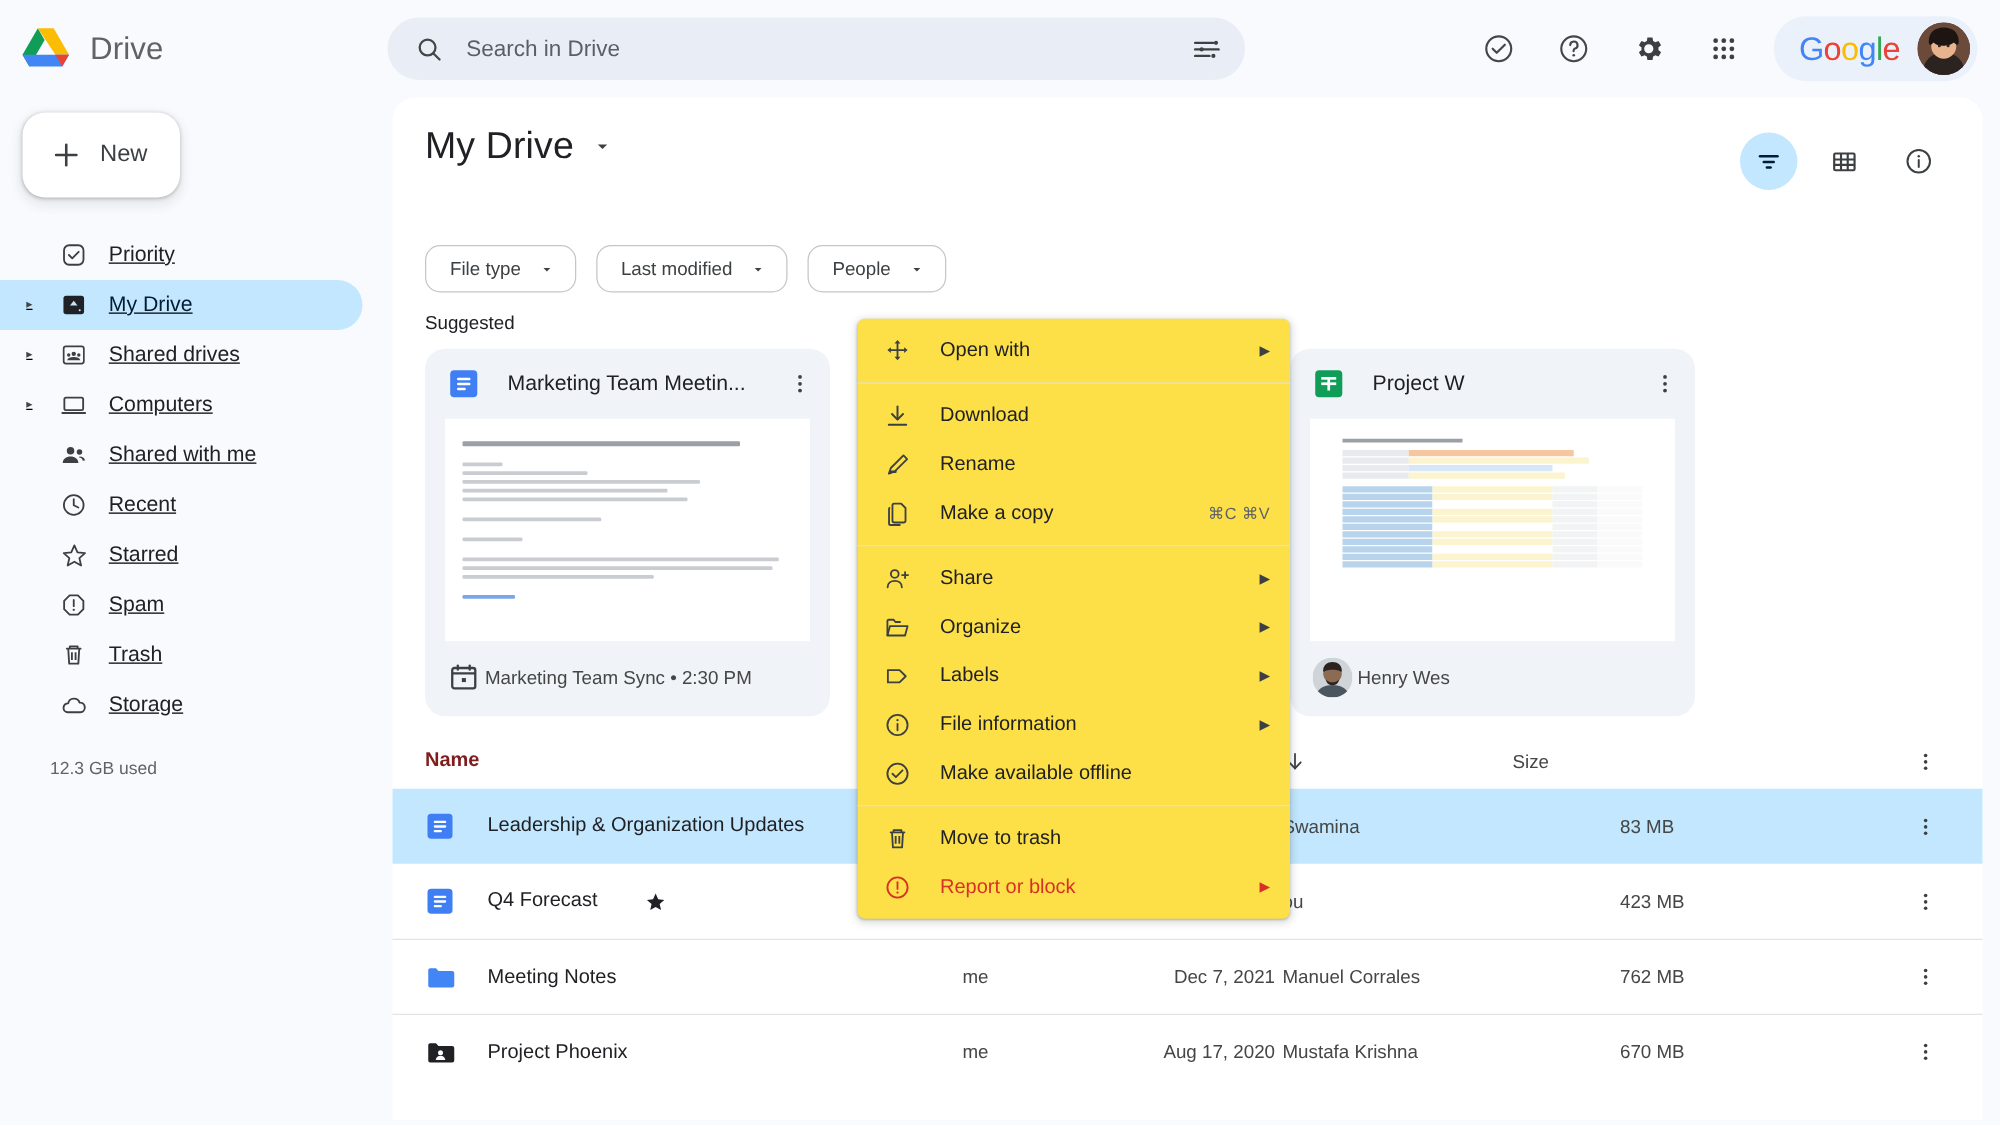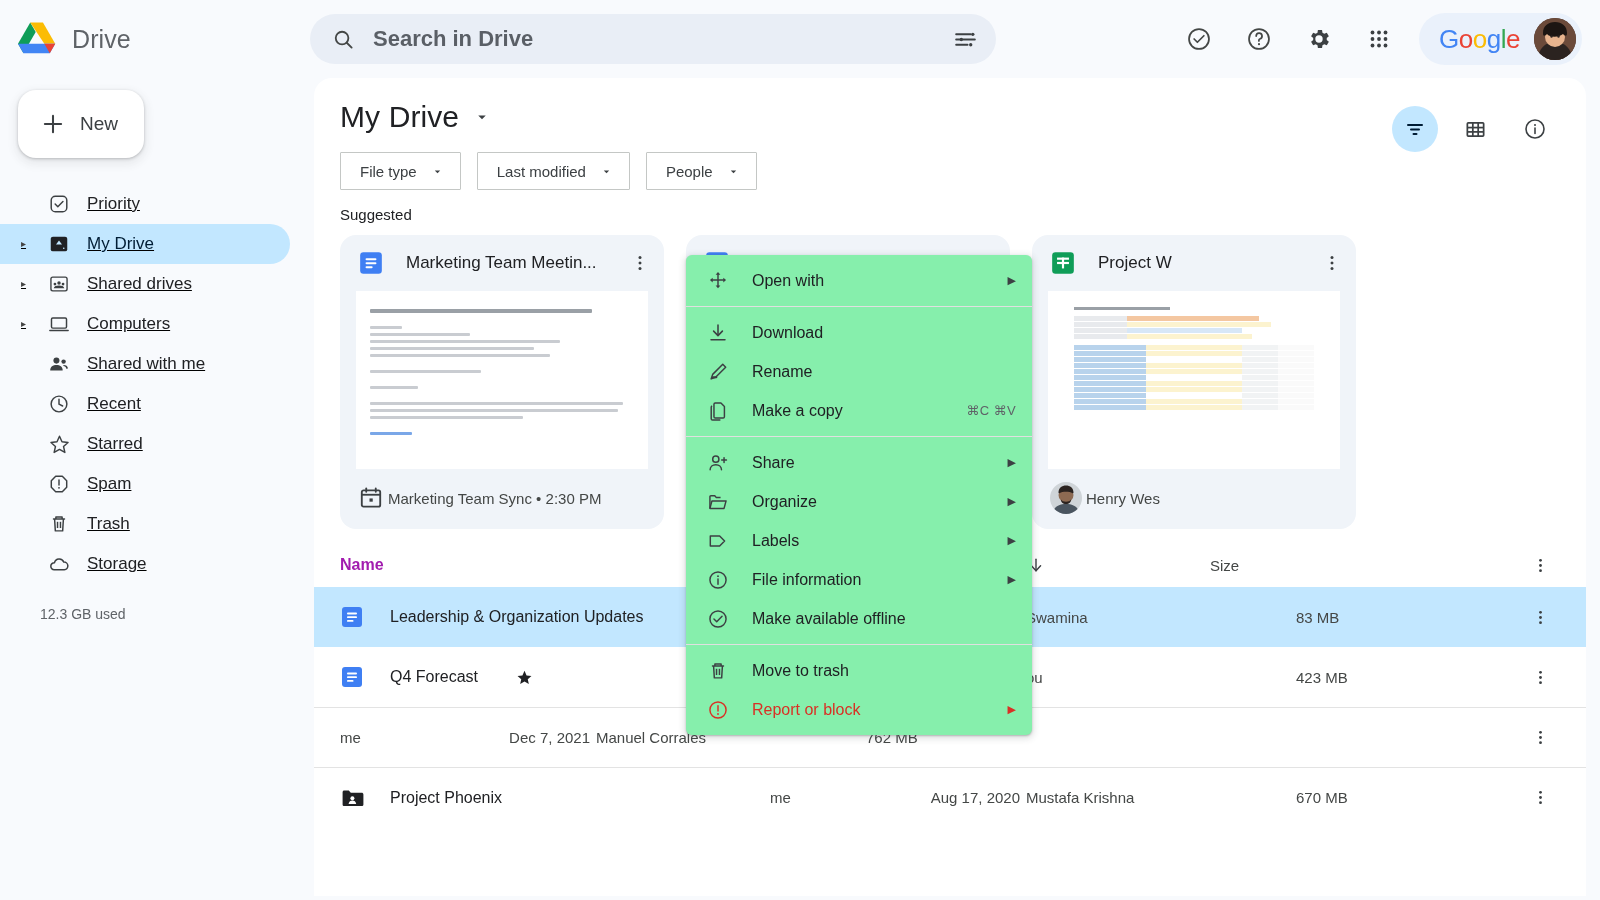--- a/index.html
+++ b/index.html
@@ -19,21 +19,21 @@
   }
   .brand { display: flex; align-items: center; width: 310px; padding-left: 16px; gap: 14px; }
   .brand-logo { width: 42px; height: 38px; flex: none; }
   .brand-name { font-size: 25px; color: #5f6368; letter-spacing: .1px; }
 
   .searchwrap { width: 686px; height: 50px; }
   .search {
     width: 686px; height: 50px; border-radius: 26px; background: #e9eef6;
     display: flex; align-items: center; padding: 0 18px 0 22px; gap: 18px;
   }
-  .search .ph { flex: 1; font-size: 22px; color: #5a5f66; font-weight: bold; }
+  .search .ph { flex: 1; font-size: 18px; color: #5a5f66; }
 
   .topright { flex: 1; display: flex; align-items: center; justify-content: flex-end;
               gap: 16px; padding-right: 18px; }
   .iconbtn { width: 44px; height: 44px; border-radius: 50%; display: flex;
              align-items: center; justify-content: center; }
   .acctchip { display: flex; align-items: center; gap: 14px; height: 52px;
               padding: 0 6px 0 20px; border-radius: 26px; background: #eaf1fb; margin-left: 2px; }
   .glogo { font-size: 26px; letter-spacing: -0.5px; font-family: "Liberation Sans", sans-serif; }
   .glogo span:nth-child(1){color:#4285f4}.glogo span:nth-child(2){color:#ea4335}
   .glogo span:nth-child(3){color:#fbbc04}.glogo span:nth-child(4){color:#4285f4}
@@ -66,23 +66,23 @@
   .main {
     position: absolute; top: 78px; left: 314px; width: 1272px; height: 818px;
     background: #fff; border-radius: 18px 18px 0 0;
   }
   .main-head { display: flex; align-items: flex-start; padding: 22px 28px 0 26px; }
   .title-area { flex: 1; }
   .page-title { display: flex; align-items: center; gap: 14px; }
   .page-title .t { font-size: 30px; color: #202124; font-weight: 400; letter-spacing: .1px; }
   .chips { display: flex; gap: 16px; margin-top: 18px; }
   .chip {
-    height: 38px; border: 1px solid #c4c7c5; border-radius: 1px;
+    height: 38px; border: 1px solid #c4c7c5; border-radius: 12px;
     display: flex; align-items: center; gap: 14px; padding: 0 16px 0 19px;
-    font-size: 15px; color: #3c4043;
+    font-size: 15px; color: #3c4043; margin-top: 44px;
   }
   .headtools { display: flex; align-items: center; gap: 14px; padding-top: 6px; }
   .toolbtn { width: 46px; height: 46px; border-radius: 50%;
              display: flex; align-items: center; justify-content: center; }
   .toolbtn.on { background: #c2e7ff; }
 
   .section-label { font-size: 15px; color: #202124; padding: 16px 0 0 26px; }
 
   
   .cards { display: flex; gap: 22px; padding: 12px 0 0 26px; }
@@ -113,37 +113,37 @@
   .sheet-mock .r { display: flex; height: 5px; margin-bottom: 1px; }
   .sheet-mock .c1 { width: 30%; background: #b8d3ec; }
   .sheet-mock .c2 { width: 40%; background: #fcf3cf; }
   .sheet-mock .c3 { width: 15%; background: #f1f3f4; }
   .sheet-mock .c4 { width: 15%; background: #fafafa; }
 
   
   .table { margin-top: 14px; }
   .trow { display: flex; align-items: center; height: 60px; padding: 0 26px 0 26px; }
   .thead { height: 44px; font-size: 15px; color: #444746; }
-  .thead .c-name { color: #a21caf; font-weight: bold; }
+  .thead .c-name { color: #7f1d1d; font-weight: bold; }
   .trow.sel { background: #c2e7ff; }
   .trow.div { border-top: 1px solid #e3e3e3; }
   .c-name { width: 430px; display: flex; align-items: center; gap: 26px;
             font-size: 16px; color: #202124; }
   .c-owner { width: 120px; font-size: 15px; color: #444746; }
   .c-date { width: 130px; font-size: 15px; color: #444746; text-align: right; }
   .c-mod { width: 190px; font-size: 15px; color: #444746; padding-left: 6px; }
   .c-size { width: 200px; font-size: 15px; color: #444746; padding-left: 86px; }
   .c-act { flex: 1; display: flex; justify-content: flex-end; padding-right: 10px; }
   .fname { white-space: nowrap; }
   .star { margin-left: 12px; }
 
   
   .ctxmenu {
     position: absolute; left: 686px; top: 255px; width: 346px;
-    background: #86efac; border-radius: 6px;
+    background: #fde047; border-radius: 6px;
     box-shadow: 0 2px 6px 2px rgba(60,64,67,.15), 0 1px 2px rgba(60,64,67,.3);
     padding: 6px 0; z-index: 50;
   }
   .mi { height: 39px; display: flex; align-items: center; padding: 0 16px 0 20px; gap: 22px; }
   .mi .mico { width: 24px; height: 24px; flex: none; display: flex;
               align-items: center; justify-content: center; }
   .mi .mlbl { flex: 1; font-size: 16px; color: #202124; }
   .mi .mkey { font-size: 13px; color: #5f6368; letter-spacing: .4px; }
   .mi .marr { color: #3c4043; font-size: 11px; }
   .mi.danger .mlbl { color: #d93025; }
@@ -777,20 +777,28 @@
             <svg width="19" height="19" viewBox="0 0 24 24" fill="#3c4043">
               <circle cx="12" cy="5.5" r="1.8"></circle>
                 <circle cx="12" cy="12" r="1.8"></circle>
                 <circle cx="12" cy="18.5" r="1.8"></circle>
             </svg>
           </span>
         </div>
       </div>
 
       <div class="trow div">
+        <div class="c-name">
+          <span>
+            <svg width="24" height="24" viewBox="0 0 24 24">
+              <path d="M2.6 6.2c0-.9.7-1.6 1.6-1.6h4.6l2 2.2h10.9c.9 0 1.7.7 1.7 1.6v10c0 .9-.8 1.6-1.7 1.6H4.2c-.9 0-1.6-.7-1.6-1.6z" fill="#4285f4"></path>
+            </svg>
+          </span>
+          <span class="fname">Meeting Notes</span>
+        </div>
         <div class="c-owner">me</div>
         <div class="c-date">Dec 7, 2021</div>
         <div class="c-mod">Manuel Corrales</div>
         <div class="c-size">762 MB</div>
         <div class="c-act">
           <span>
             <svg width="19" height="19" viewBox="0 0 24 24" fill="#3c4043">
               <circle cx="12" cy="5.5" r="1.8"></circle>
                 <circle cx="12" cy="12" r="1.8"></circle>
                 <circle cx="12" cy="18.5" r="1.8"></circle>

